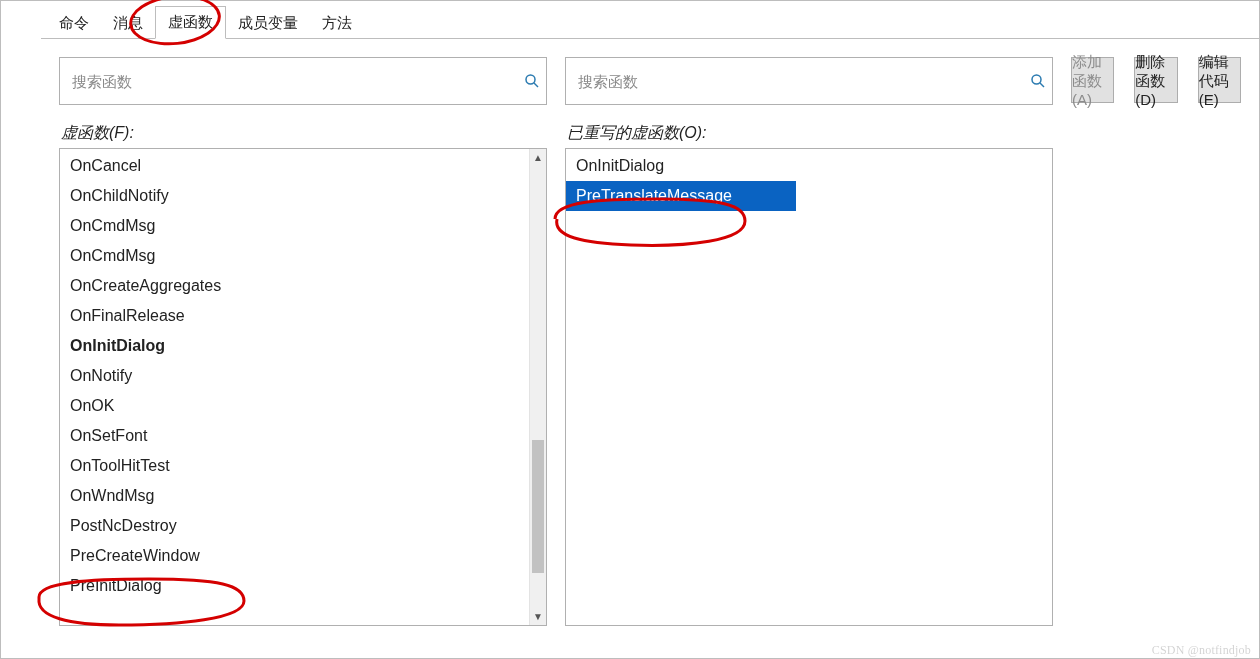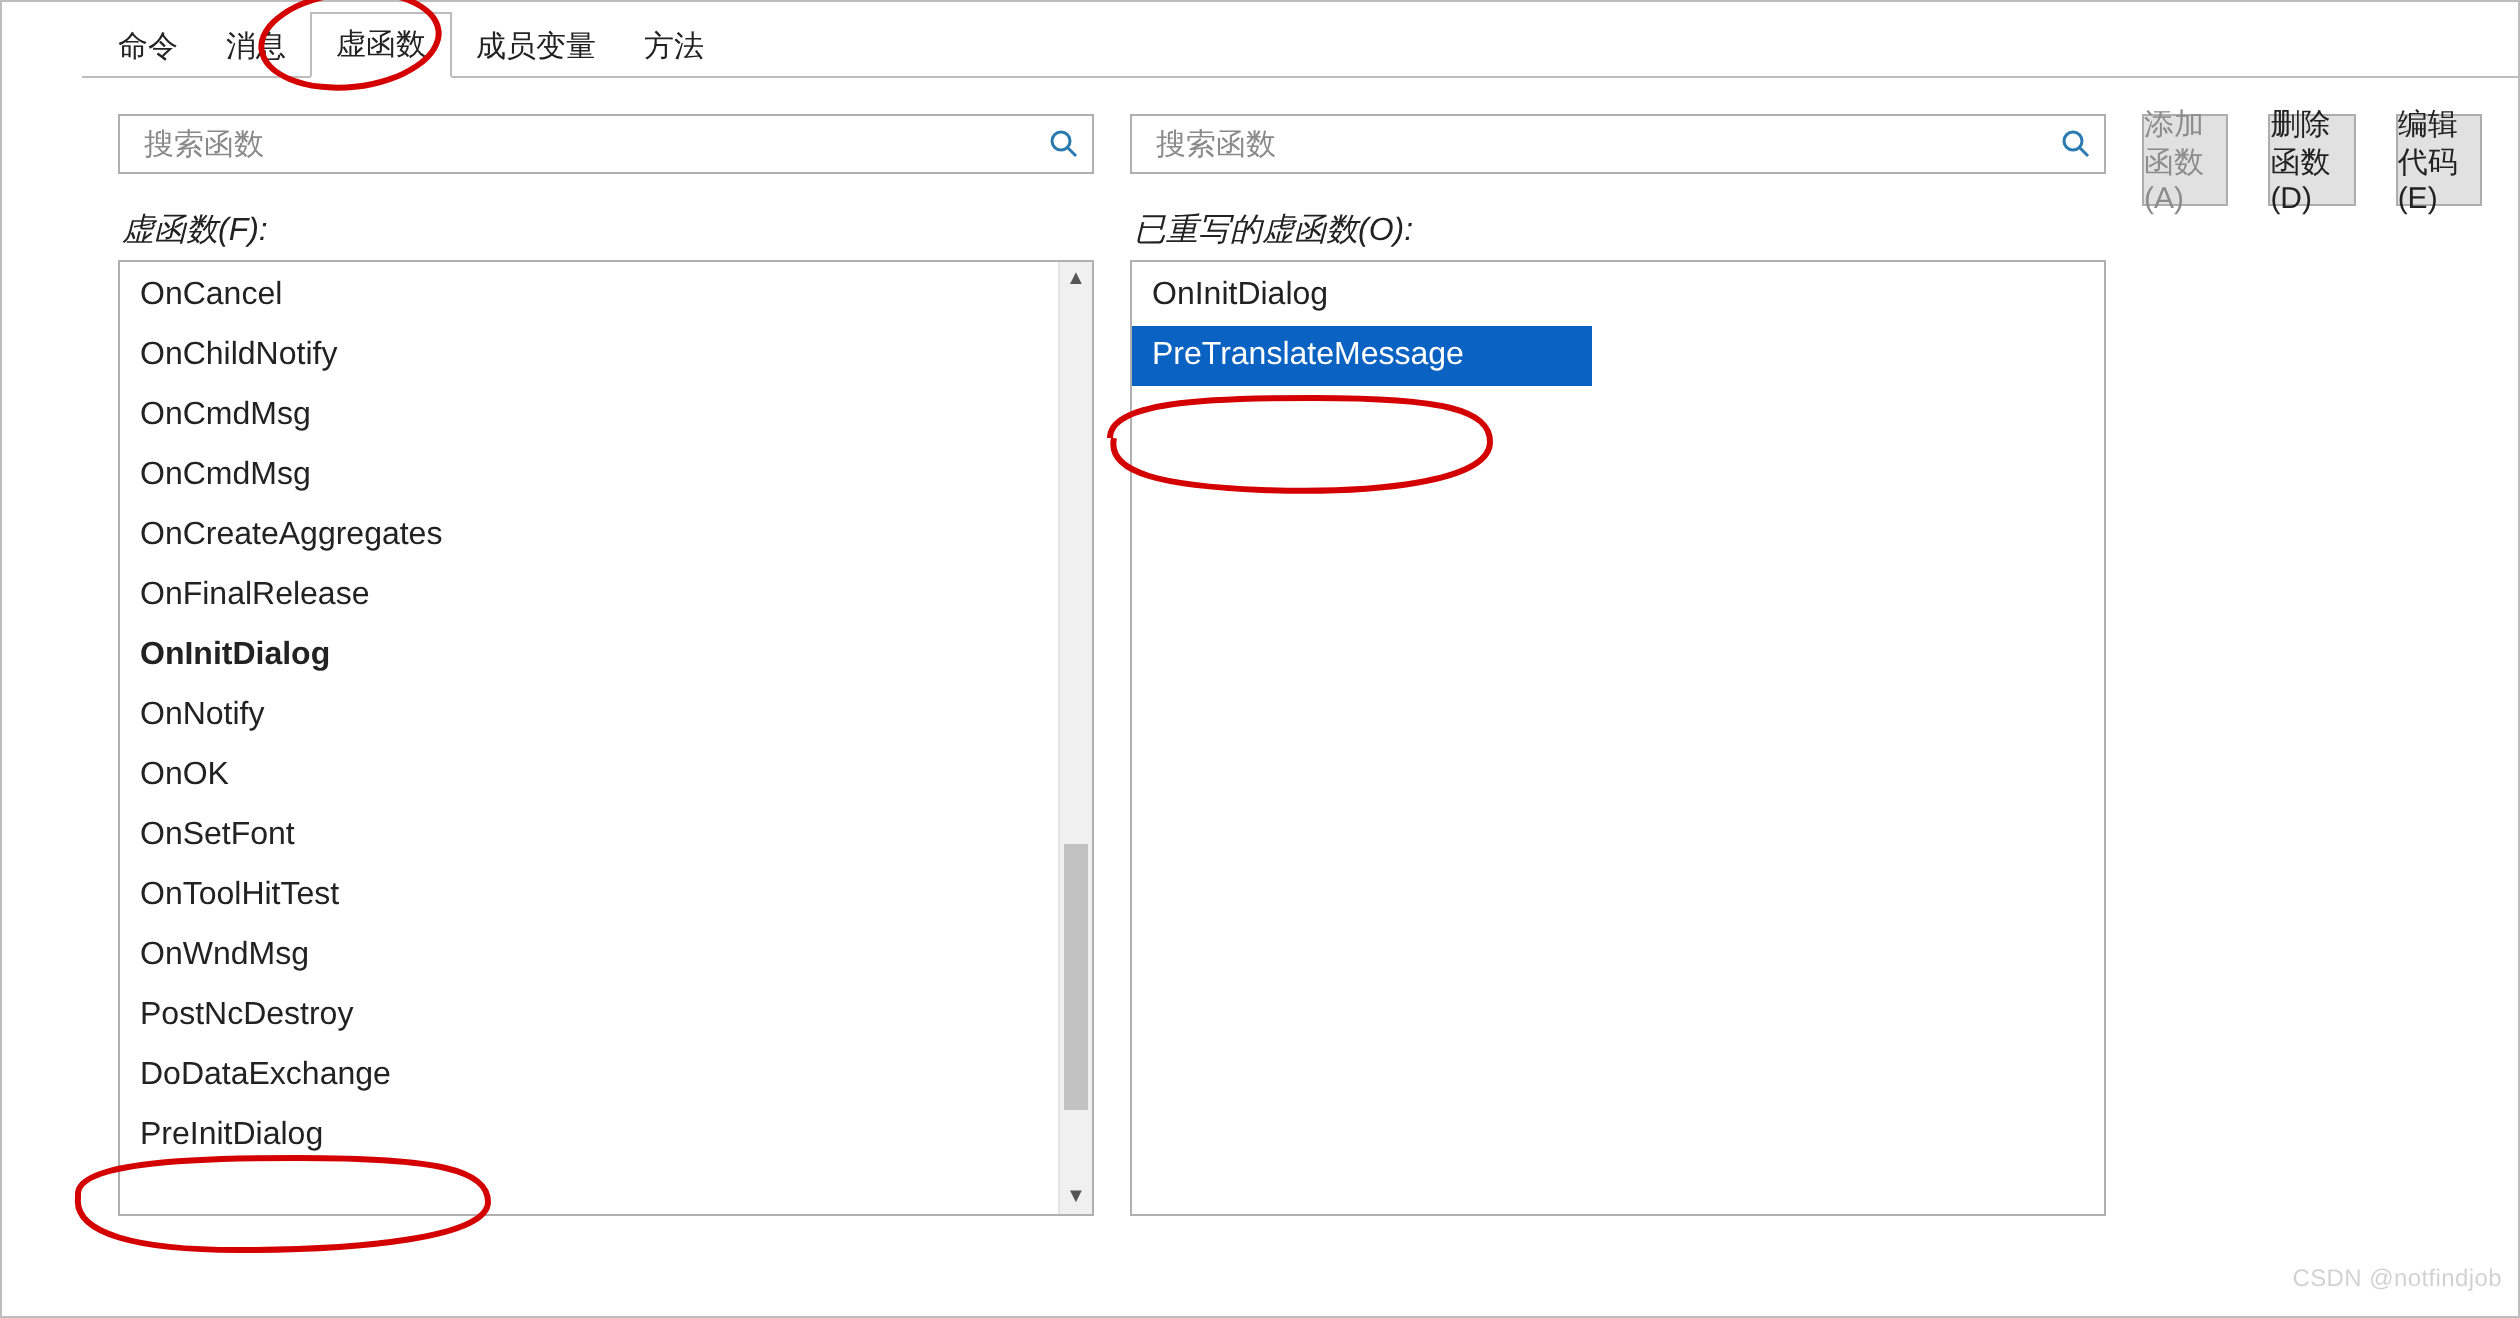--- a/index.html
+++ b/index.html
@@ -47,21 +47,21 @@
   }
   .col {
     flex: 1 1 0;
     display: flex;
     flex-direction: column;
   }
   .searchbox {
     display: flex;
     align-items: center;
     border: 1px solid #b0b0b0;
-    height: 30px;
+    height: 48px;
     padding: 0 6px 0 10px;
     color: #888;
     background: #fff;
   }
   .searchbox input {
     flex: 1;
     border: none;
     outline: none;
     font-size: 15px;
     font-family: inherit;
@@ -128,23 +128,23 @@
     border: 1px solid #adadad;
     background: #e1e1e1;
     display: flex;
     align-items: center;
     justify-content: center;
     font-size: 15px;
     color: #222;
   }
   .btn.disabled { color: #8c8c8c; }
   .watermark {
-    position:absolute; right:8px; bottom:12px;
+    position:absolute; right:8px; bottom:0;
     font-size:12px; color:rgba(0,0,0,0.18);
-    font-family: Liberation Sans, sans-serif;
+    font-family: Liberation Serif, serif;
     letter-spacing:0.2px;
   }
 
   .annot { position:absolute; pointer-events:none; }
   .circle {
     border: 3px solid #d40000;
     border-radius: 50%;
   }
   .circle1 { left:128px; top:-6px; width:92px; height:50px; transform:rotate(-6deg); }
 
@@ -183,21 +183,21 @@
             <div class="item">OnCmdMsg</div>
             <div class="item">OnCreateAggregates</div>
             <div class="item">OnFinalRelease</div>
             <div class="item bold">OnInitDialog</div>
             <div class="item">OnNotify</div>
             <div class="item">OnOK</div>
             <div class="item">OnSetFont</div>
             <div class="item">OnToolHitTest</div>
             <div class="item">OnWndMsg</div>
             <div class="item">PostNcDestroy</div>
-            <div class="item">DoDataExchange</div>
+            <div class="item">PreCreateWindow</div>
             <div class="item">PreInitDialog</div>
           </div>
         <div class="scrollbar">
           <div class="sb-btn">▲</div>
           <div class="sb-track">
             <div class="sb-thumb" style="top:62%;height:30%;"></div>
           </div>
           <div class="sb-btn">▼</div>
         </div>
       </div>

